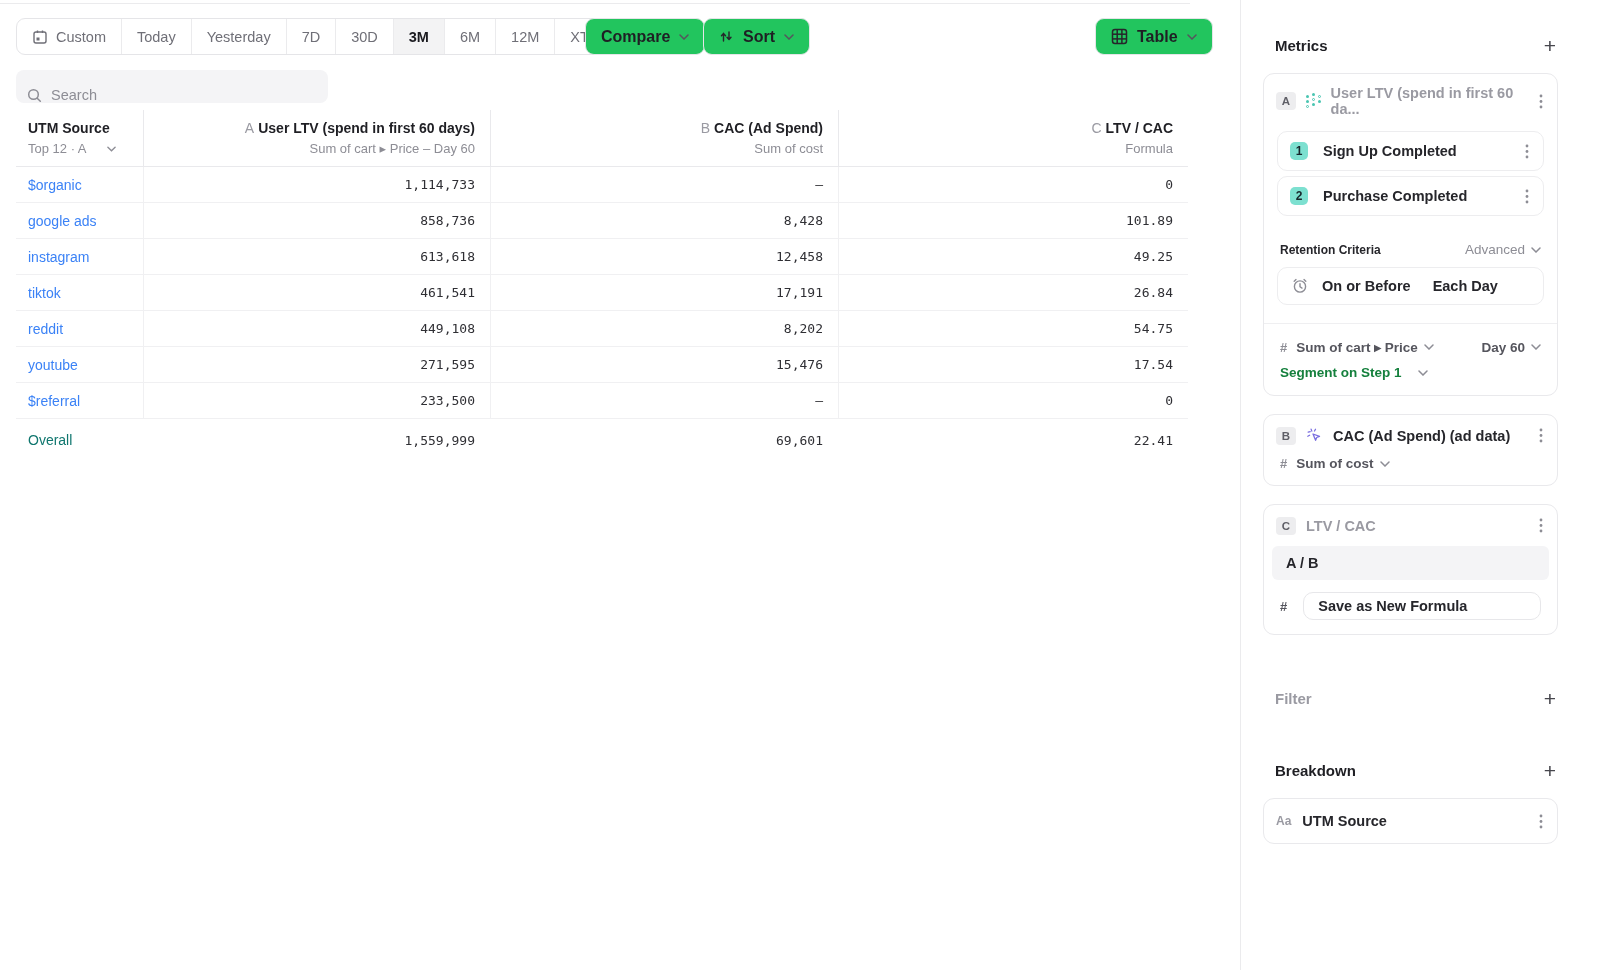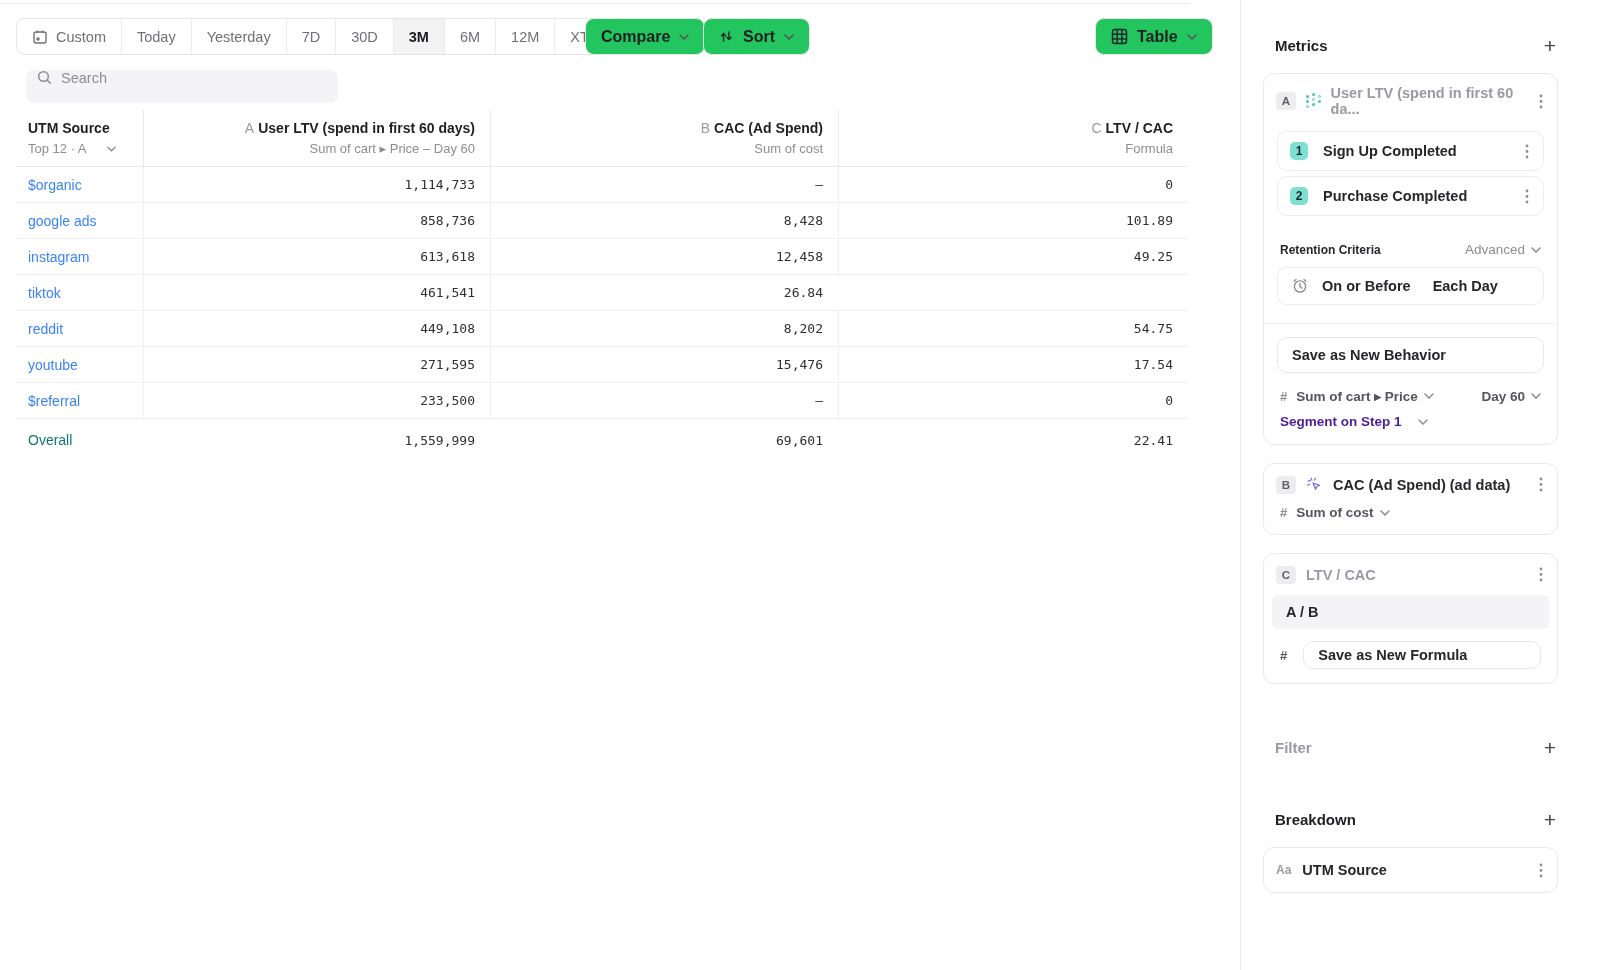--- a/index.html
+++ b/index.html
@@ -23,22 +23,22 @@
   .btn { position:absolute; top:18px; height:37px; display:flex; align-items:center; gap:9px;
          padding:0 15px; border:1px solid #e5e5e8; border-radius:9px; background:#22c55e;
          font-size:16px; color:#1f1f24; font-weight:600; cursor:pointer; }
   .btn-compare { left:585px; }
   .btn-sort { left:703px; }
   .btn-table { left:1095px; }
 
   .chev svg { display:block; }
 
   
-  .search { position:absolute; left:26px; top:70px; width:312px; height:33px;
-            background:#f4f4f6; border-radius:8px; display:flex; align-items:flex-start;
+  .search { position:absolute; left:16px; top:70px; width:312px; height:33px;
+            background:#f4f4f6; border-radius:8px; display:flex; align-items:flex-end;
             padding:0 11px; gap:9px; }
   .search input { border:none; outline:none; background:transparent; font-size:14.5px;
                   color:#26262b; width:100%; font-family:"Liberation Sans", sans-serif; }
   .search input::placeholder { color:#8d8d95; }
 
   
   .tbl { position:absolute; left:16px; top:110px; width:1172px; }
   .grid4 { display:grid; grid-template-columns:127px 347px 348px 350px; }
   .tbl-head { border-bottom:1px solid #e9e9ec; height:57px; }
   .hcell { padding:8px 15px 8px 0; display:flex; flex-direction:column; justify-content:center; gap:5px; }
@@ -98,21 +98,21 @@
 
   .save-row { margin:13px 13px 0; border:1px solid #e7e7ea; border-radius:10px; height:36px;
               display:flex; align-items:center; padding:0 14px; font-size:14.5px; font-weight:600;
               color:#26262b; cursor:pointer; }
 
   .agg-row { display:flex; align-items:center; gap:9px; margin:15px 16px 0; }
   .hash { font-size:13px; font-weight:700; color:#8d8d95; }
   .agg-label { font-size:13.5px; font-weight:600; color:#55555d; display:flex; align-items:center; gap:6px; cursor:pointer; }
   .agg-right { margin-left:auto; font-size:13.5px; font-weight:600; color:#55555d;
                display:flex; align-items:center; gap:6px; cursor:pointer; }
-  .seg-on { margin:10px 16px 15px; font-size:13.5px; font-weight:600; color:#4c1d95;
+  .seg-on { margin:10px 16px 15px; font-size:13.5px; font-weight:600; color:#15803d;
             display:flex; align-items:center; gap:16px; cursor:pointer; }
 
   .formula-box { margin:2px 8px 0; background:#f4f4f6; border-radius:6px; height:34px;
                  display:flex; align-items:center; padding:0 14px; font-size:14.5px;
                  font-weight:600; color:#26262b; }
   .formula-save { display:flex; align-items:center; gap:16px; margin:12px 16px 14px; }
   .formula-save .btn-save { flex:1; border:1px solid #e7e7ea; border-radius:10px; height:28px;
                             display:flex; align-items:center; padding:0 14px; font-size:14.5px;
                             font-weight:600; color:#26262b; cursor:pointer; }
 
@@ -266,20 +266,21 @@
     </div>
     <div class="grid4 trow">
       <div class="c-label">instagram</div>
       <div class="c-num">613,618</div>
       <div class="c-num">12,458</div>
       <div class="c-num">49.25</div>
     </div>
     <div class="grid4 trow">
       <div class="c-label">tiktok</div>
       <div class="c-num">461,541</div>
+      <div class="c-num">17,191</div>
       <div class="c-num">26.84</div>
     </div>
     <div class="grid4 trow">
       <div class="c-label">reddit</div>
       <div class="c-num">449,108</div>
       <div class="c-num">8,202</div>
       <div class="c-num">54.75</div>
     </div>
     <div class="grid4 trow">
       <div class="c-label">youtube</div>
@@ -375,23 +376,20 @@
             <path d="M9 6.8v2.9l2 1.4" stroke="#8d8d95" stroke-width="1.4" fill="none" stroke-linecap="round"></path>
             <path d="M3.2 4.2L5 2.6M14.8 4.2L13 2.6" stroke="#8d8d95" stroke-width="1.4" fill="none" stroke-linecap="round"></path>
           </svg>
       </span>
       <span class="timing-main">On or Before</span>
       <span class="timing-unit">Each Day</span>
     </div>
 
     <div class="hr"></div>
 
-    <div class="save-row">
-      <span>Save as New Behavior</span>
-    </div>
 
     <div class="agg-row">
       <span class="hash">#</span>
       <span class="agg-label">
         <span>Sum of cart ▸ Price</span>
         <span class="chev">
             <svg width="10" height="6" viewBox="0 0 10 6">
               <path d="M1 1l4 4 4-4" stroke="#8d8d95" stroke-width="1.5" fill="none" stroke-linecap="round"></path>
             </svg>
           </span>

